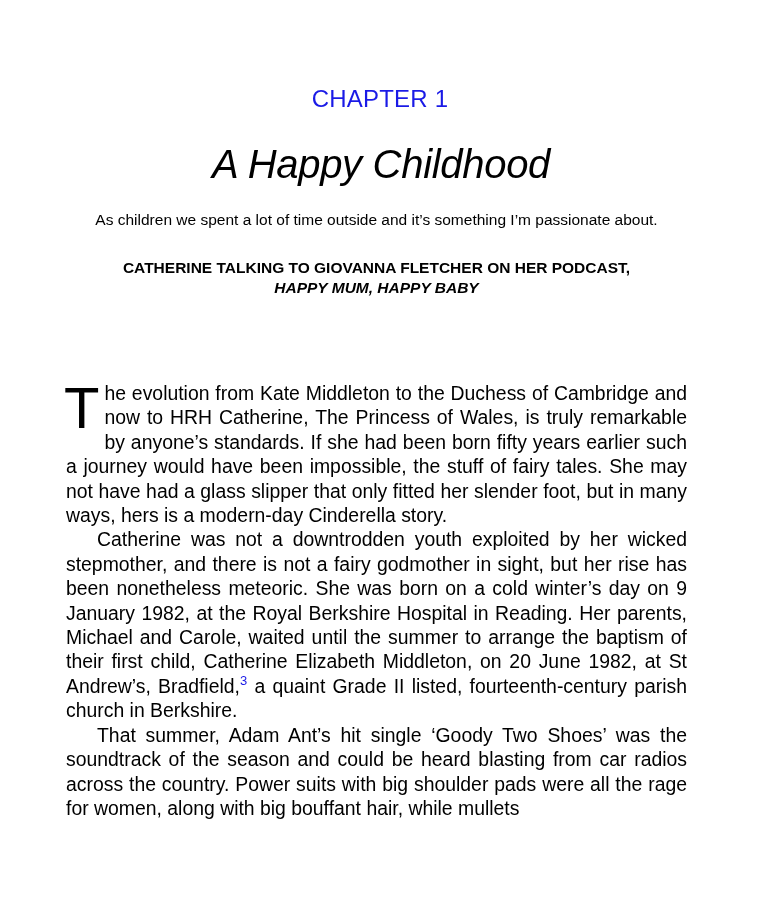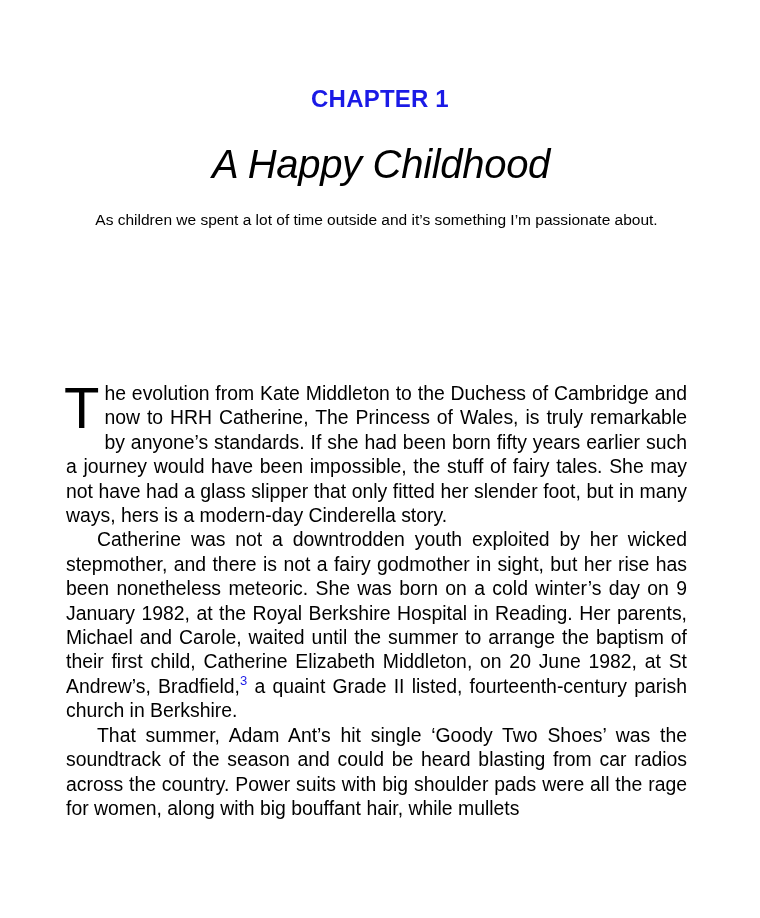--- a/index.html
+++ b/index.html
@@ -17,21 +17,20 @@
     }
     .chapter-label {
       position: absolute;
       top: 85px;
       left: 0;
       width: 760px;
       text-align: center;
       font-size: 24px;
       color: #1a1ae6;
       letter-spacing: 0.2px;
-      font-weight: bold;
     }
     .chapter-title {
       position: absolute;
       top: 142px;
       left: 4px;
       width: 754px;
       text-align: center;
       font-size: 40px;
       font-style: italic;
       letter-spacing: -0.3px;
@@ -93,20 +92,22 @@
 </head>
 <body>
 
 <div class="chapter-label">CHAPTER 1</div>
 
 <div class="chapter-title">A Happy Childhood</div>
 
 <div class="epigraph">As children we spent a lot of time outside and it’s something I’m passionate about.</div>
 
 <div class="attribution">
+  <div>CATHERINE TALKING TO GIOVANNA FLETCHER ON HER PODCAST,</div>
+  <div class="work">HAPPY MUM, HAPPY BABY</div>
 </div>
 
 <div class="body-text">
   <p>
     <span class="dropcap">T</span><span>he evolution from Kate Middleton to the Duchess of Cambridge and now to HRH Catherine, The Princess of Wales, is truly remarkable by anyone’s standards. If she had been born fifty years earlier such a journey would have been impossible, the stuff of fairy tales. She may not have had a glass slipper that only fitted her slender foot, but in many ways, hers is a modern-day Cinderella story.</span>
   </p>
   <p class="indent"><span>Catherine was not a downtrodden youth exploited by her wicked stepmother, and there is not a fairy godmother in sight, but her rise has been nonetheless meteoric. She was born on a cold winter’s day on 9 January 1982, at the Royal Berkshire Hospital in Reading. Her parents, Michael and Carole, waited until the summer to arrange the baptism of their first child, Catherine Elizabeth Middleton, on 20 June 1982, at St Andrew’s, Bradfield,</span><sup class="footnote-ref">3</sup><span> a quaint Grade II listed, fourteenth-century parish church in Berkshire.</span></p>
   <p class="indent">That summer, Adam Ant’s hit single ‘Goody Two Shoes’ was the soundtrack of the season and could be heard blasting from car radios across the country. Power suits with big shoulder pads were all the rage for women, along with big bouffant hair, while mullets</p>
 </div>
 

